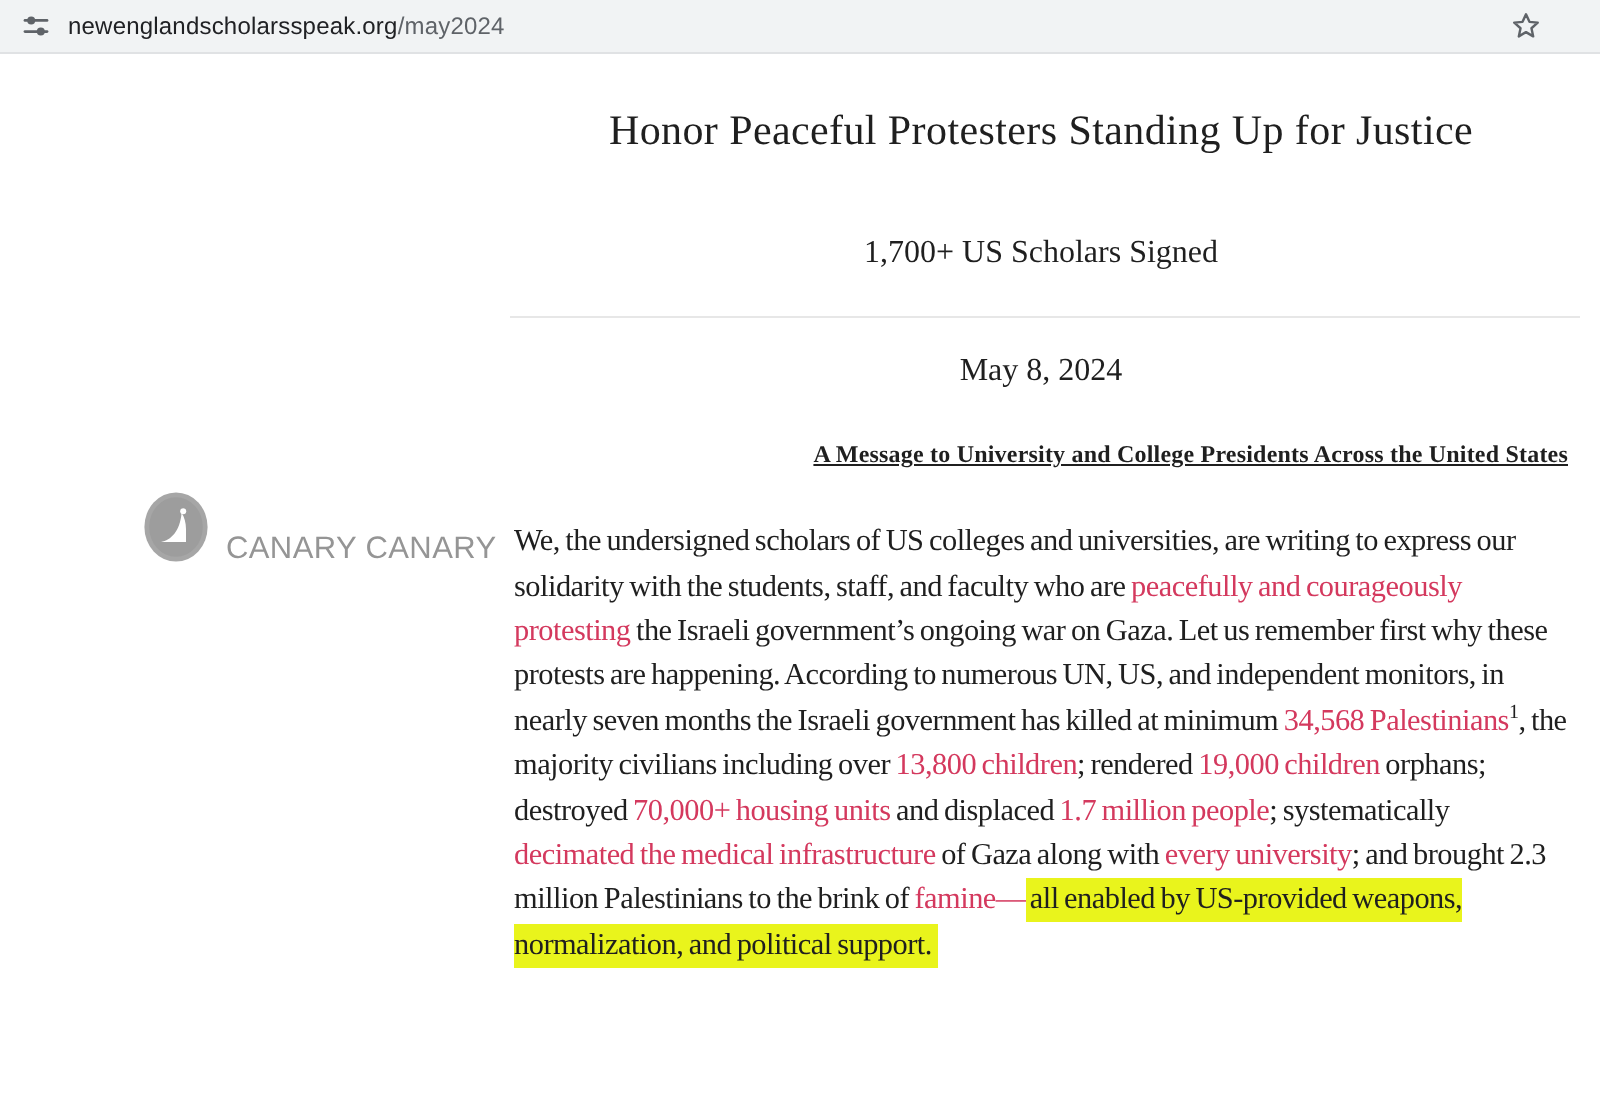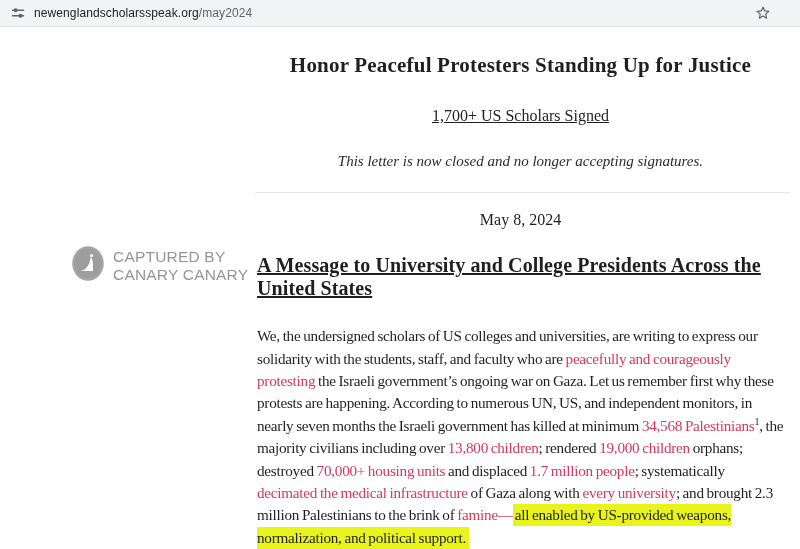--- a/index.html
+++ b/index.html
@@ -34,32 +34,32 @@
     font-family:"Liberation Sans", sans-serif;font-size:15.5px;line-height:17.5px;
     color:#959595;letter-spacing:.2px;white-space:nowrap;
   }
   
   .content{position:absolute;left:257px;top:27px;width:527px;}
   .title{
     margin:13px 0 0;text-align:center;font-size:21.5px;font-weight:bold;
     letter-spacing:.3px;line-height:1.2;
   }
   .subtitle{
-    margin:26px 0 0;text-align:center;font-size:21px;font-weight:bold;
+    margin:26px 0 0;text-align:center;font-size:21px;font-weight:normal;
     letter-spacing:.2px;line-height:1.2;
   }
   .signed{
-    display:block;margin:29px auto 0;text-align:center;font-size:16px;
-    color:var(--text-dark);text-decoration:underline;cursor:pointer;width:fit-content;
+    display:block;margin:40px auto 0;text-align:center;font-size:16px;
+    color:var(--text-dark);cursor:pointer;width:fit-content;
   }
   .note{margin:28px 0 0;text-align:center;font-style:italic;font-size:15px;color:#2a2a2a;}
   .divider{margin:22px 0 0 -2px;width:535px;border:none;border-top:1px solid #e7e7e7;height:0;}
   .date{margin:18px 0 10px;text-align:center;font-size:16px;}
   .msg-heading{
-    margin:25px 0 0;text-align:left;font-size:20px;font-weight:bold;
+    margin:25px 0 0;text-align:right;font-size:12px;font-weight:bold;
     text-decoration:underline;letter-spacing:.1px;
   }
   .para{
     margin:25px 0 0;font-size:15.2px;line-height:22.4px;text-align:left;
     letter-spacing:-0.25px;word-spacing:-0.8px;
   }
   .para a.red-link{color:var(--link-red);text-decoration:none;cursor:pointer;}
   .para mark.hl{background:var(--hl-yellow);color:var(--text-dark);padding:2px 3px 3px 2px;}
   .para sup{font-size:10px;line-height:0;}
 </style>
@@ -88,26 +88,25 @@
 <div class="watermark">
   <span>
     <svg width="34" height="37" viewBox="0 0 34 37">
       <ellipse cx="17" cy="18.5" rx="15.8" ry="17.3" fill="#a6a6a6"></ellipse>
       <ellipse cx="17" cy="18.5" rx="13.4" ry="14.9" fill="#9d9d9d"></ellipse>
       <path d="M9.5 26 C14.5 25.2 19 20.5 19.8 11.5 C21.2 13.5 22 16.5 22 19.5 L22 26 Z" fill="#ffffff"></path>
       <circle cx="20.6" cy="10.6" r="1.5" fill="#ffffff"></circle>
     </svg>
   </span>
   <span class="wm-text">
-    <span>CAPTURED BY</span><br>
+    <br>
     <span>CANARY CANARY</span>
   </span>
 </div>
 
 <div class="content">
   <h2 class="subtitle">Honor Peaceful Protesters Standing Up for Justice</h2>
   <a class="signed">1,700+ US Scholars Signed</a>
-  <p class="note">This letter is now closed and no longer accepting signatures.</p>
   <hr class="divider">
   <p class="date">May 8, 2024</p>
   <h3 class="msg-heading">A Message to University and College Presidents Across the United States</h3>
   <p class="para"><span>We, the undersigned scholars of US colleges and universities, are writing to express our solidarity with the students, staff, and faculty who are </span><a class="red-link">peacefully and courageously protesting</a><span> the Israeli government’s ongoing war on Gaza. Let us remember first why these protests are happening. According to numerous UN, US, and independent monitors, in nearly seven months the Israeli government has killed at minimum </span><a class="red-link">34,568 Palestinians</a><sup>1</sup><span>, the majority civilians including over </span><a class="red-link">13,800 children</a><span>; rendered </span><a class="red-link">19,000 children</a><span> orphans; destroyed </span><a class="red-link">70,000+ housing units</a><span> and displaced </span><a class="red-link">1.7 million people</a><span>; systematically </span><a class="red-link">decimated the medical infrastructure</a><span> of Gaza along with </span><a class="red-link">every university</a><span>; and brought 2.3 million Palestinians to the brink of </span><a class="red-link">famine—</a><mark class="hl">all enabled by US-provided weapons, normalization, and political support.</mark></p>
 </div>
 
 </body></html>

